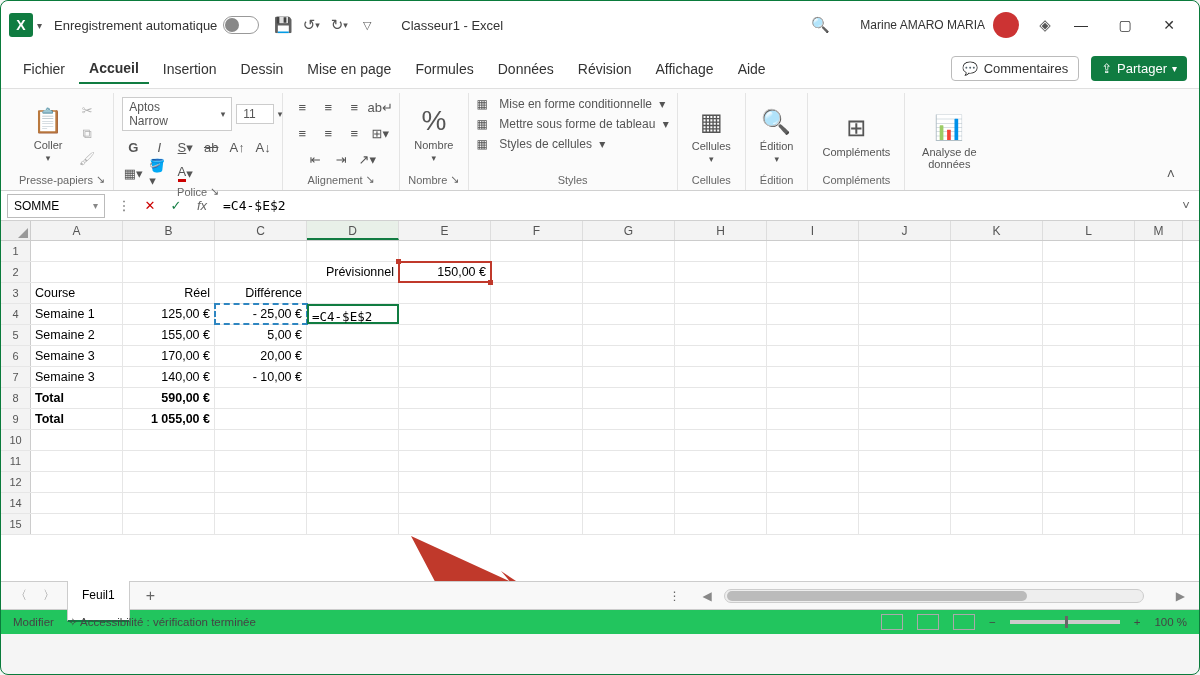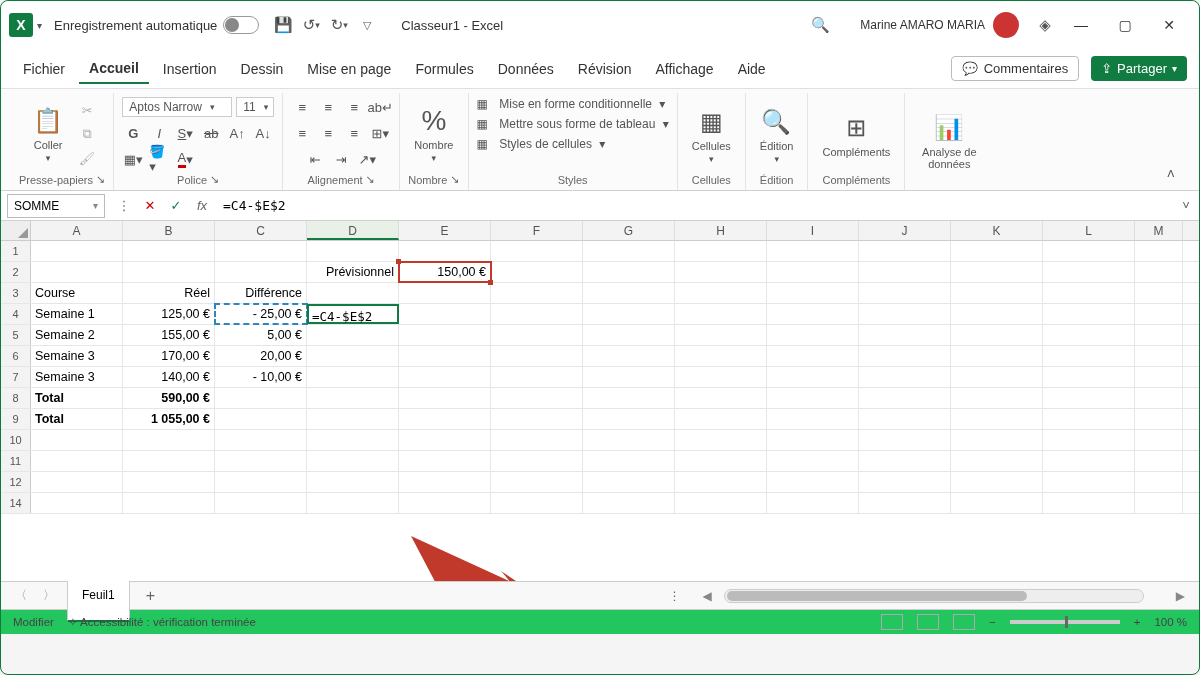--- a/index.html
+++ b/index.html
@@ -26,21 +26,21 @@
 .menubar .share{ background:#107c41; color:#fff; border-radius:4px; padding:5px 10px; font-size:13px; display:flex; align-items:center; gap:5px; margin-left:8px;}
 .ribbon { height: 102px; background:#fbfbfb; border-bottom:1px solid #d0d0d0; display:flex; padding:4px 10px 0; gap:0; font-size:12px; color:#555;}
 .rgroup { display:flex; flex-direction:column; align-items:center; padding:0 8px; border-right:1px solid #e4e4e4; }
 .rgroup:last-child{border-right:none;}
 .rgroup .gbody { flex:1; display:flex; align-items:center; gap:6px; padding-top:4px;}
 .rgroup .glabel { font-size:11px; color:#666; padding:2px 0 4px; display:flex; align-items:center; gap:3px;}
 .rgroup .dimmed { opacity:0.45;}
 .ribbon-big { display:flex; flex-direction:column; align-items:center; gap:2px; padding:2px 6px;}
 .ribbon-big .ricon{ font-size:24px; width:32px; height:32px; display:flex;align-items:center;justify-content:center;}
 .ribbon-mini{ font-size:11px;}
-.fontbox{border:1px solid #ccc; padding:2px 6px; font-size:12px; background:#fff; display:flex; align-items:center; gap:8px;}
+.fontbox{border:1px solid #ccc; padding:2px 6px; font-size:12px; background:#fff; display:flex; align-items:center; gap:22px;}
 .row{display:flex;gap:4px;align-items:center;}
 .col{display:flex;flex-direction:column;gap:4px;}
 .ribbon .sq{width:22px;height:20px;border:1px solid transparent;display:flex;align-items:center;justify-content:center;font-size:13px;}
 .ribbon-collapse{ margin-left:auto; align-self:flex-end; padding:8px 14px; font-size:14px; color:#555;}
 .formulabar { height:30px; background:#fff; border-bottom:1px solid #d0d0d0; display:flex; align-items:center; font-size:13px;}
 .namebox{ width:98px; height:24px; border:1px solid #bbb; margin:0 6px; padding:0 6px; display:flex; align-items:center; justify-content:space-between; font-size:12px;}
 .fx-btn{ width:26px; display:flex; justify-content:center; color:#666; font-size:13px;}
 .fx-cancel{color:#c00;}
 .fx-ok{color:#107c41;}
 .fx-input{ flex:1; padding:0 8px; font-size:13px; font-family: Consolas, monospace;}
@@ -517,20 +517,36 @@
         <div class="cell r" style="width: 92px;"></div>
         <div class="cell" style="width: 92px;"></div>
         <div class="cell" style="width: 92px;"></div>
         <div class="cell" style="width: 92px;"></div>
         <div class="cell" style="width: 92px;"></div>
         <div class="cell" style="width: 92px;"></div>
         <div class="cell" style="width: 92px;"></div>
         <div class="cell" style="width: 92px;"></div>
         <div class="cell" style="width: 48px;"></div>
       </div>
+      <div class="gridrow">
+        <div class="rowhead">15</div>
+        <div class="cell" style="width: 92px;"></div>
+        <div class="cell r" style="width: 92px;"></div>
+        <div class="cell r" style="width: 92px;"></div>
+        <div class="cell" style="width: 92px;"></div>
+        <div class="cell r" style="width: 92px;"></div>
+        <div class="cell" style="width: 92px;"></div>
+        <div class="cell" style="width: 92px;"></div>
+        <div class="cell" style="width: 92px;"></div>
+        <div class="cell" style="width: 92px;"></div>
+        <div class="cell" style="width: 92px;"></div>
+        <div class="cell" style="width: 92px;"></div>
+        <div class="cell" style="width: 92px;"></div>
+        <div class="cell" style="width: 48px;"></div>
+      </div>
     </div>
 
   <svg class="big-arrow" width="220" height="250" viewBox="0 0 220 250">
     <path d="M 150 230 Q 200 140 120 50 L 150 70 L 30 15 L 80 110 L 95 75 Q 160 140 120 225 Z" fill="#c0392b"></path>
   </svg>
 </div>
 
 <div class="tabsrow">
   <span class="nav">〈</span>
   <span class="nav">〉</span>

